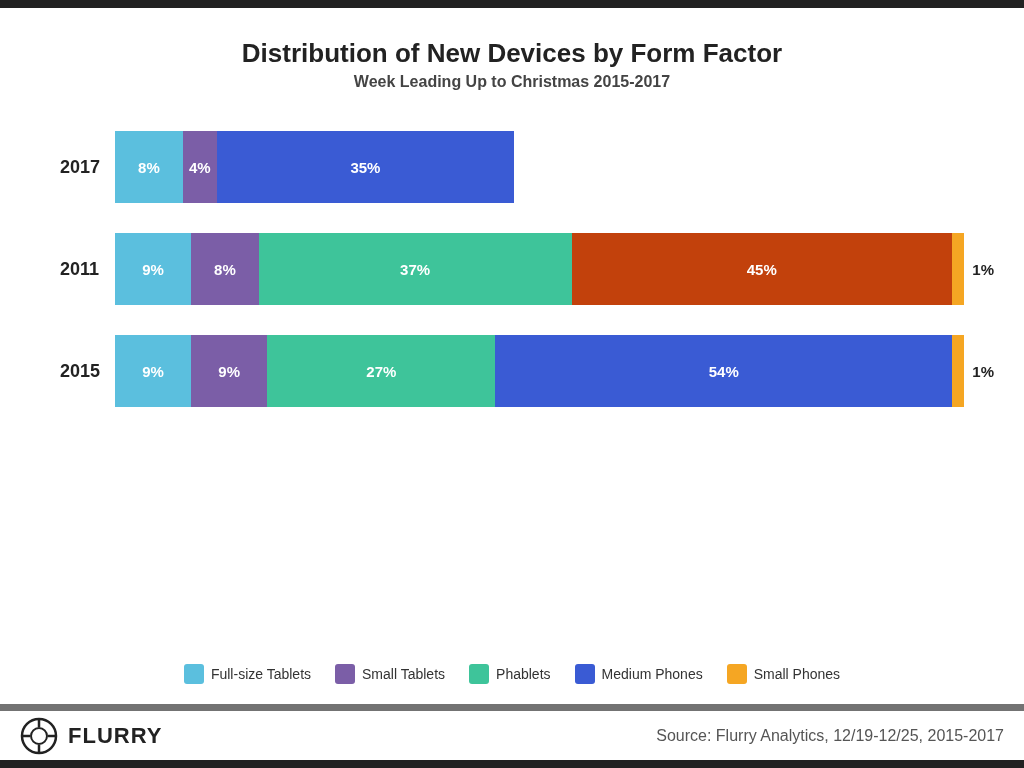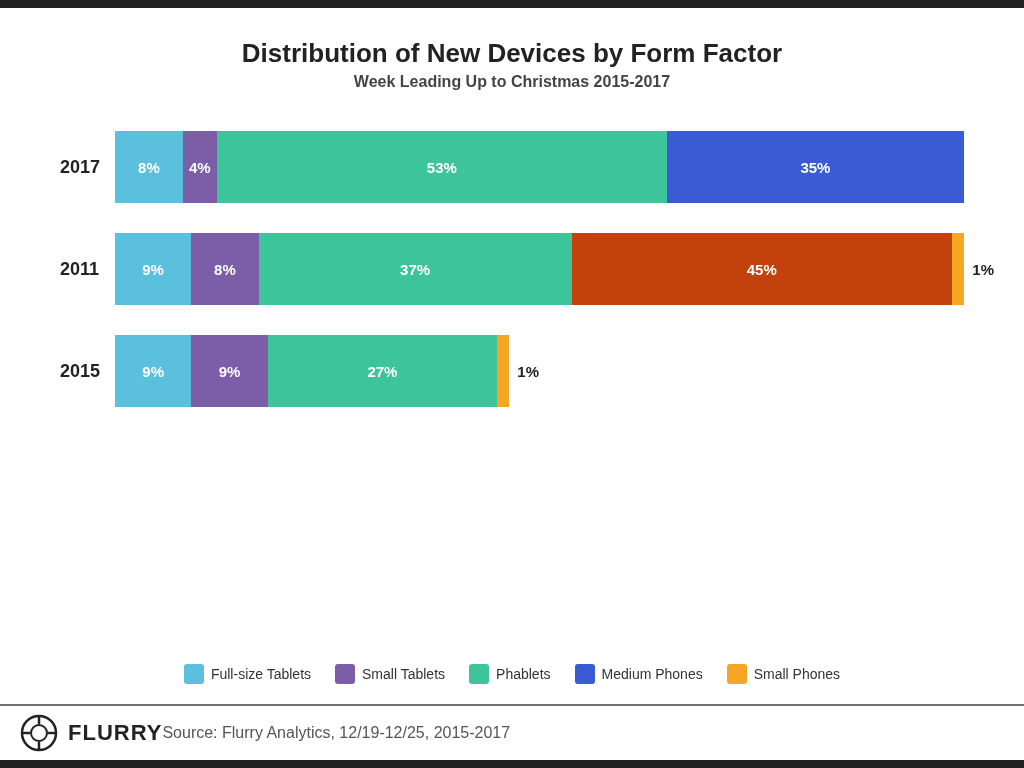--- a/index.html
+++ b/index.html
@@ -129,25 +129,26 @@
     }
 
     .legend-swatch {
       width: 20px;
       height: 20px;
       border-radius: 3px;
       flex-shrink: 0;
     }
 
     .footer {
-      border-top: 2px solid #737373;
+      border-top: 7px solid #737373;
       height: 56px;
       display: flex;
       align-items: center;
       padding: 0 20px;
+      justify-content: space-between;
     }
 
     .footer-logo {
       display: flex;
       align-items: center;
       gap: 10px;
     }
 
     
     .logo-icon {
@@ -176,21 +177,20 @@
 <div class="main-content">
   <h1 class="chart-title">Distribution of New Devices by Form Factor</h1>
   <h2 class="chart-subtitle">Week Leading Up to Christmas 2015-2017</h2>
 
   <div class="bars-container" id="bars-container">
       <div class="bar-row">
         <div class="bar-year">2017</div>
         <div class="bar-track">
           <div class="bar-segment seg-full-tablet" style="width: 8%; background: rgb(91, 191, 222);">8%</div>
           <div class="bar-segment seg-small-tablet" style="width: 4%; background: rgb(123, 94, 167);">4%</div>
-          <div class="bar-segment seg-phablet" style="width: 53%; background: rgb(62, 196, 154);">53%</div>
           <div class="bar-segment seg-medium-phone" style="width: 35%; background: rgb(58, 91, 212);">35%</div>
         </div>
       </div>
       <div class="bar-row">
         <div class="bar-year">2011</div>
         <div class="bar-track">
           <div class="bar-segment seg-full-tablet" style="width: 9%; background: rgb(91, 191, 222);">9%</div>
           <div class="bar-segment seg-small-tablet" style="width: 8%; background: rgb(123, 94, 167);">8%</div>
           <div class="bar-segment seg-phablet" style="width: 37%; background: rgb(62, 196, 154);">37%</div>
           <div class="bar-segment seg-medium-phone" style="width: 45%; background: #c2410c;">45%</div>
@@ -198,20 +198,21 @@
             <span class="small-phone-label" style="color: rgb(34, 34, 34);">1%</span>
           </div>
         </div>
       </div>
       <div class="bar-row">
         <div class="bar-year">2015</div>
         <div class="bar-track">
           <div class="bar-segment seg-full-tablet" style="width: 9%; background: rgb(91, 191, 222);">9%</div>
           <div class="bar-segment seg-small-tablet" style="width: 9%; background: rgb(123, 94, 167);">9%</div>
           <div class="bar-segment seg-phablet" style="width: 27%; background: rgb(62, 196, 154);">27%</div>
+          <div class="bar-segment seg-medium-phone" style="width: 54%; background: rgb(58, 91, 212);">54%</div>
           <div class="bar-segment seg-small-phone" style="width: 1%; background: rgb(245, 166, 35); position: relative; min-width: 12px;">
             <span class="small-phone-label" style="color: rgb(34, 34, 34);">1%</span>
           </div>
         </div>
       </div>
     </div>
 
   <div class="legend" id="legend">
       <div class="legend-item">
         <div class="legend-swatch" style="background: rgb(91, 191, 222);"></div>

